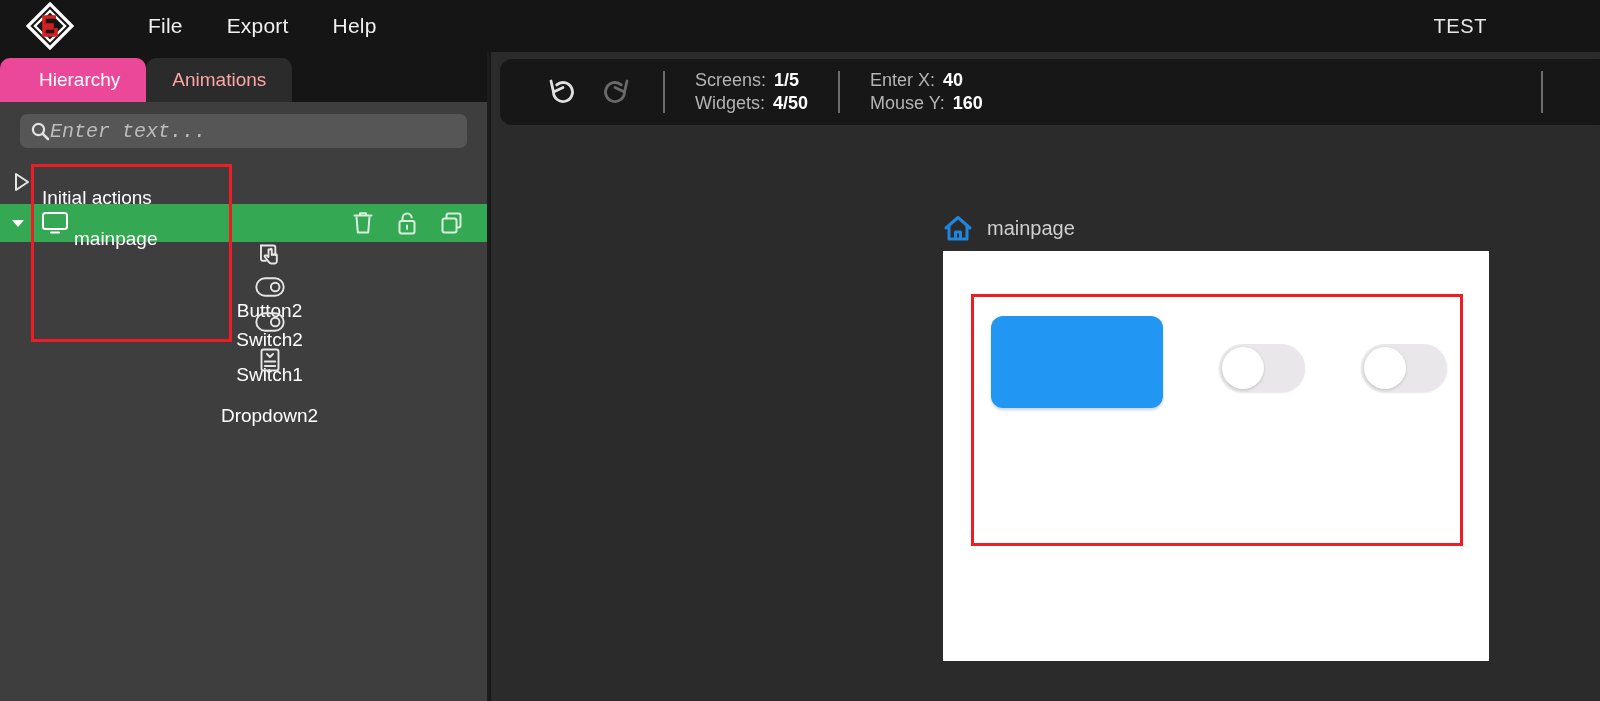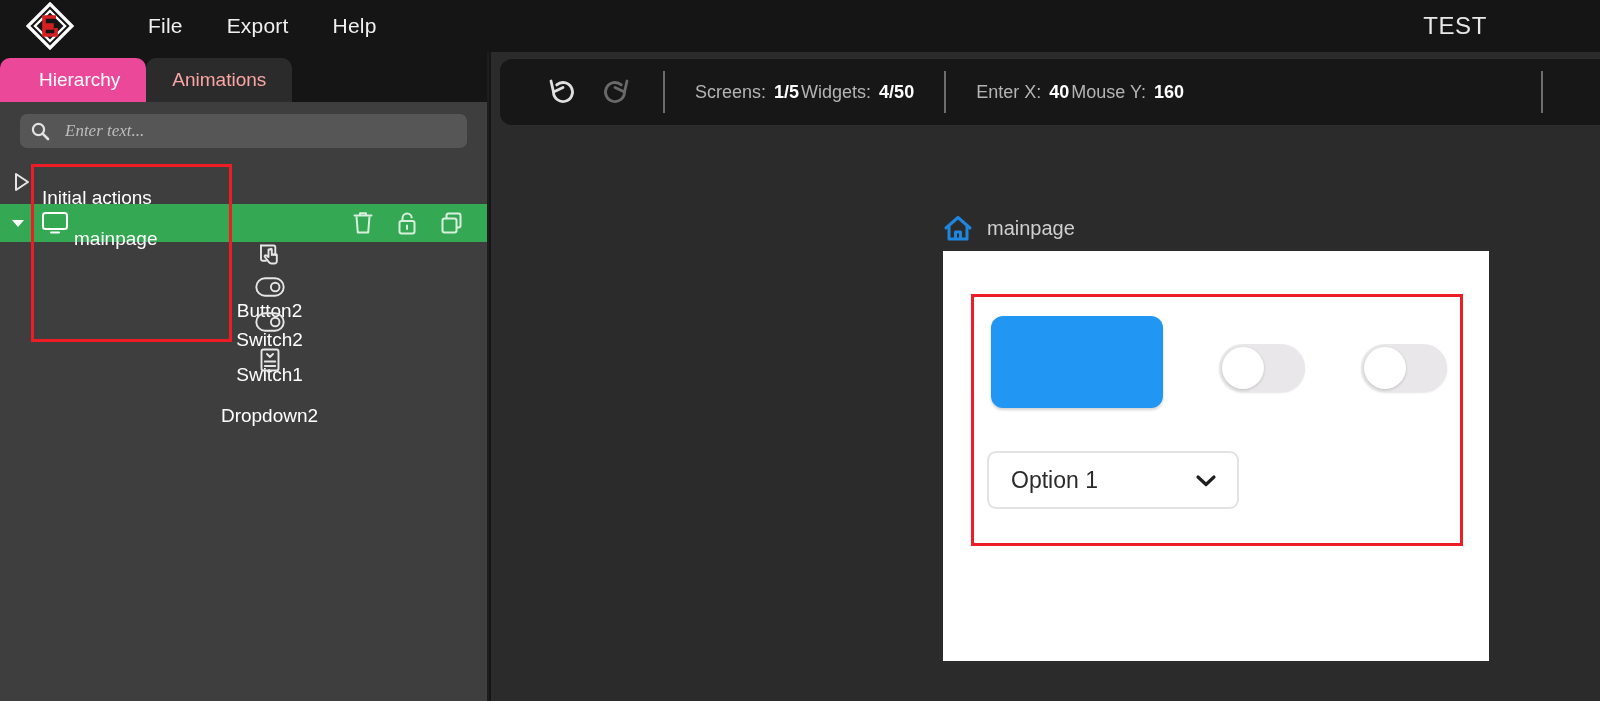--- a/index.html
+++ b/index.html
@@ -18,21 +18,21 @@
     display: flex; align-items: center;
   }
   .logo { margin-left: 26px; width: 48px; height: 48px; display:block; }
   .menu-items { display: flex; align-items: center; margin-left: 52px; gap: 0; }
   .menu-item {
     color: #f0f0f0; font-size: 21px; padding: 4px 22px; cursor: pointer;
     white-space: nowrap; letter-spacing: .2px;
   }
   .test-label {
     position: absolute; right: 113px; top: 50%; transform: translateY(-50%);
-    color: #e8e8e8; font-size: 24px; letter-spacing: .6px;
+    color: #e8e8e8; font-size: 20px; letter-spacing: .6px;
   }
 
   
   .sidebar {
     position: absolute; left: 0; top: 52px; width: 489px; height: 649px;
     background: #3e3e3e;
     border-right: 2px solid #1d1d1d;
   }
   .tabstrip {
     position: relative; height: 50px; background: #151515;
@@ -47,23 +47,23 @@
   .tab.inactive { background: #2b2b2b; color: #fca5a5; }
 
   .search-wrap { padding: 12px 20px 0 20px; }
   .search-box {
     position: relative; height: 34px; background: #565656; border-radius: 7px;
     display: flex; align-items: center; padding-left: 10px;
   }
   .search-box svg { flex: none; }
   .search-input {
     border: none; outline: none; background: transparent;
-    color: #e0e0e0; font-size: 17px; font-style: italic;
-    font-family: Liberation Serif, serif;
-    margin-left: 15px; width: 100%; height: 100%;
+    color: #e0e0e0; font-size: 20px; font-style: italic;
+    font-family: Liberation Mono, monospace;
+    margin-left: 0; width: 100%; height: 100%;
   }
   .search-input::placeholder { color: #bdbdbd; font-style: italic; opacity: 1; }
 
   .tree { position: relative; margin-top: 16px; }
   .tree-row {
     position: relative; height: 36px; display: flex; align-items: center;
     color: #ffffff; font-size: 19px; cursor: pointer; padding-left: 0;
   }
   .tree-row .caret-area { width: 36px; display:flex; align-items:center; justify-content:center; flex:none;}
   .tree-row .icon-area  { width: 38px; display:flex; align-items:center; justify-content:center; flex:none;}
@@ -97,21 +97,21 @@
     width: 1109px; height: 649px; background: #2b2b2b;
   }
   .statusbar {
     position: absolute; left: 9px; top: 7px; width: 1109px; height: 66px;
     background: #171717; border-radius: 12px;
     display: flex; align-items: center;
   }
   .sb-undoredo { display:flex; align-items:center; gap: 16px; margin-left: 45px; }
   .sb-icon { cursor: pointer; }
   .sb-div { width: 2px; height: 42px; background: #6d6d6d; margin-left: 30px; }
-  .sb-group { margin-left: 30px; display:flex; flex-direction:row; justify-content:center; gap: 2px; }
+  .sb-group { margin-left: 30px; display:flex; flex-direction:column; justify-content:center; gap: 2px; }
   .sb-line { font-size: 18px; color: #b4b4b4; white-space: nowrap; display:flex; gap:8px; }
   .sb-line .val { color: #ffffff; font-weight: bold; }
   .sb-div-far { position:absolute; left: 1041px; top: 12px; width: 2px; height: 42px; background: #6d6d6d; }
 
   .page-header {
     position: absolute; left: 452px; top: 162px;
     display: flex; align-items: center; gap: 14px;
   }
   .page-header .title { color: #cfcfcf; font-size: 20px; }
 
@@ -337,21 +337,15 @@
       <div class="w-button"></div>
 
       <div class="w-switch s2">
         <div class="knob"></div>
       </div>
 
       <div class="w-switch s1">
         <div class="knob"></div>
       </div>
 
-      <div class="w-dropdown">
-        <span class="dd-text">Option 1</span>
-        <svg width="26" height="18" viewBox="0 0 26 18">
-          <polyline points="5,6 13,13.5 21,6" fill="none" stroke="#1f1f1f" stroke-width="3.2" stroke-linecap="round" stroke-linejoin="round"></polyline>
-        </svg>
-      </div>
     </div>
   </div>
 </div>
 
 </body></html>

